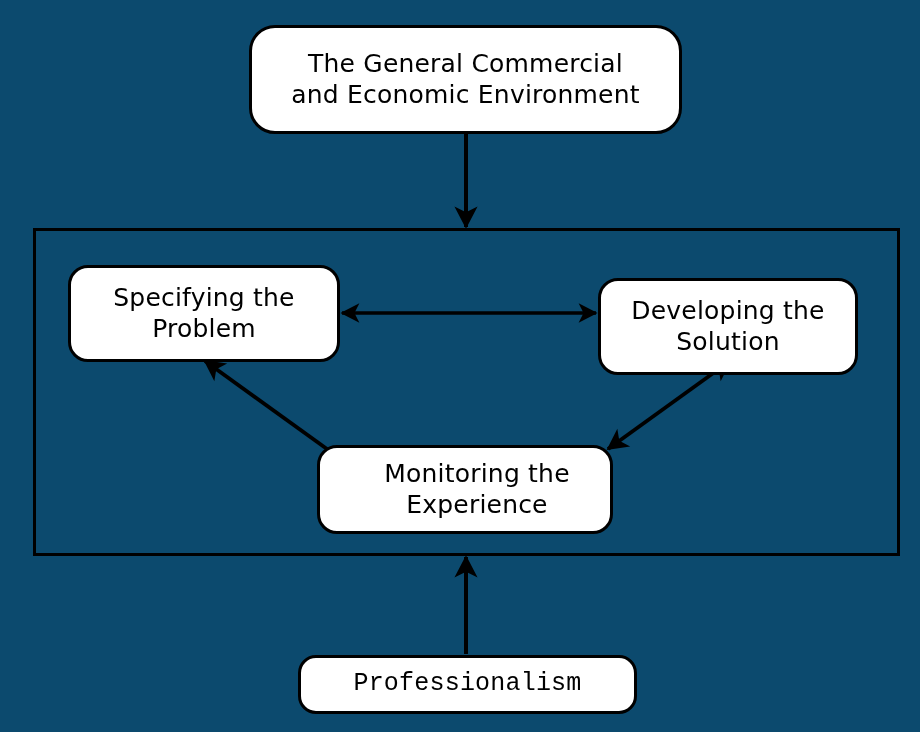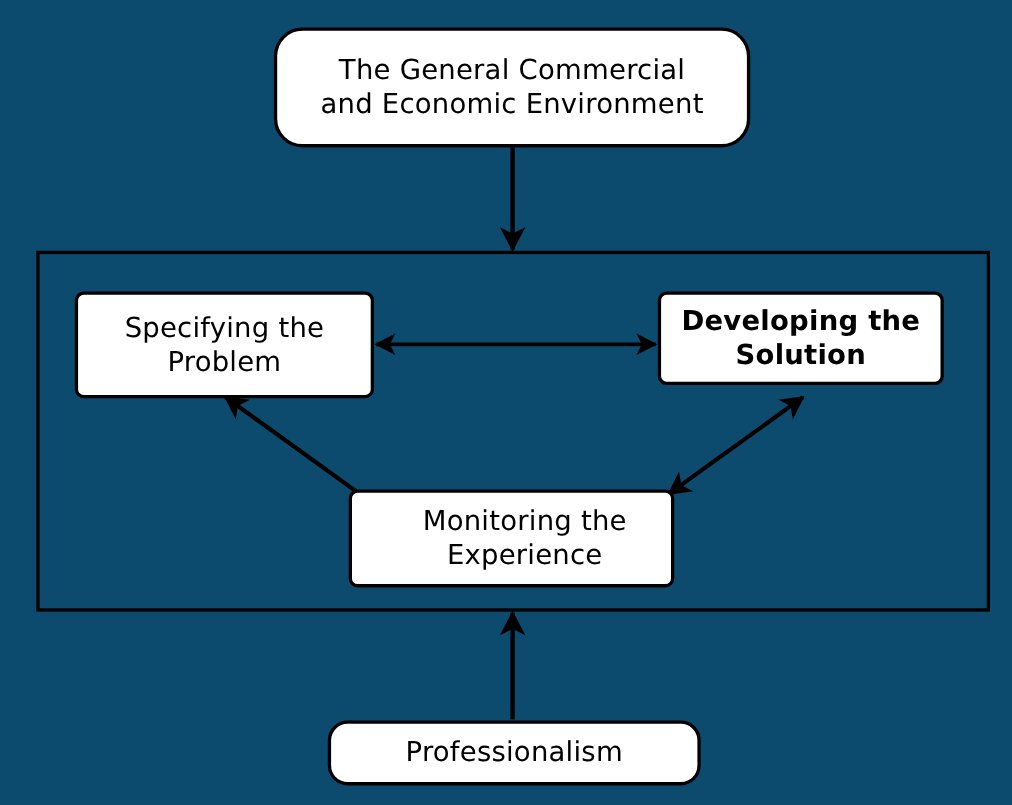--- a/index.html
+++ b/index.html
@@ -23,21 +23,21 @@
     left: 0;
     top: 0;
     width: 920px;
     height: 732px;
   }
   .node {
     position: absolute;
     box-sizing: border-box;
     background: #ffffff;
     border: 3px solid #000000;
-    border-radius: 8px;
+    border-radius: 20px;
     display: flex;
     align-items: center;
     justify-content: center;
     text-align: center;
     color: #000000;
     font-size: 25px;
     line-height: 1.22;
     letter-spacing: 0.2px;
     z-index: 3;
   }
@@ -54,38 +54,38 @@
     border-radius: 26px;
   }
   #node-specifying {
     left: 68px;
     top: 265px;
     width: 272px;
     height: 97px;
   }
   #node-developing {
     left: 598px;
-    top: 265px;
+    top: 278px;
     width: 260px;
-    height: 85px;
-    font-weight: bold;
+    height: 97px;
   }
   #node-monitoring {
     left: 317px;
     top: 445px;
     width: 296px;
     height: 89px;
     padding-left: 24px;
   }
   #node-professionalism {
     left: 298px;
     top: 655px;
     width: 339px;
     height: 59px;
     border-radius: 18px;
+    font-family: Liberation Mono, monospace;
   }
   #outer-frame {
     position: absolute;
     left: 33px;
     top: 228px;
     width: 867px;
     height: 328px;
     box-sizing: border-box;
     border: 3px solid #000000;
     background: transparent;

